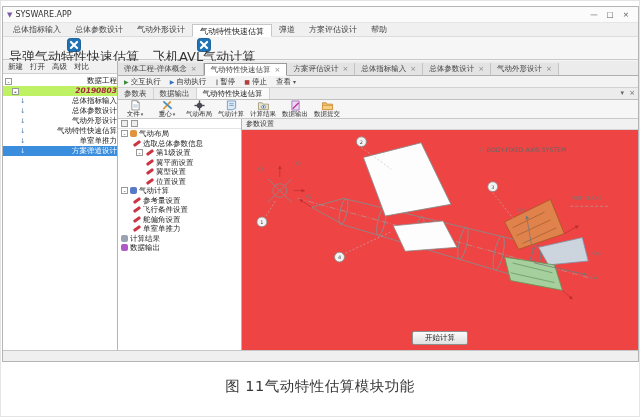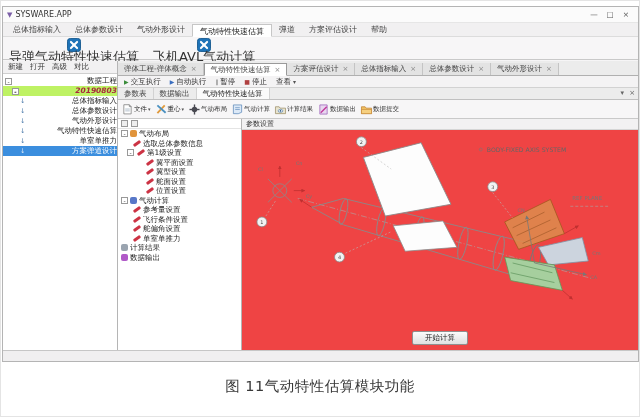--- a/index.html
+++ b/index.html
@@ -51,21 +51,21 @@
   .ecaret { font-size:6px; color:#555; }
 
   
   .inner-tabs { height:12px; background:#ececec; border-bottom:1px solid #c0c0c0; display:flex; font-size:7.5px; color:#444; position:relative; }
   .itab { padding:0 6px; line-height:11px; border-right:1px solid #d2d2d2;text-align:center; }
   .itab.active { background:#fafafa; color:#222; }
   .pane-ctrl { position:absolute; right:3px; top:1px; display:flex; gap:5px; font-size:7px; color:#666; }
 
   
   .icon-bar { height:19px; background:#f7f6f7; border-bottom:1px solid #c9c9c9; display:flex; align-items:center; padding-left:3px; gap:4px; }
-  .ibtn { display:flex; flex-direction:row; align-items:center; font-size:6.5px; color:#333; min-width:28px; }
+  .ibtn { display:flex; flex-direction:column; align-items:center; font-size:6.5px; color:#333; min-width:28px; }
   .ibtn .ilbl-row { display:flex; align-items:center; gap:1px; line-height:7px; white-space:nowrap; }
   .crt { font-size:5px; color:#555; }
 
   
   .content { flex:1; display:flex; min-height:0; }
   .inner-tree { width:124px; border-right:1px solid #b5b5b5; background:#fff; font-size:7.5px; color:#222; overflow:hidden; }
   .it-toolbar { height:10px; border-bottom:1px solid #e4e4e4; display:flex; gap:3px; padding:1px 3px; align-items:center; }
   .mini-ico { width:7px; height:7px; border:1px solid #999; background:#eee; flex:none; }
   .itrow { height:9.5px; line-height:9.5px; display:flex; align-items:center; white-space:nowrap; }
   .nico { width:7px; height:7px; border-radius:2px; margin-right:2px; flex:none; }
@@ -323,36 +323,32 @@
             </div>
             <div class="itrow" style="padding-left:3px">
               <span class="tg">-</span>
               <span class="nico ico-orange"></span>
               <span>气动布局</span>
             </div>
             <div class="itrow" style="padding-left:14px">
               <span class="pencil"></span>
               <span>选取总体参数信息</span>
             </div>
-            <div class="itrow" style="padding-left:9px">
+            <div class="itrow" style="padding-left:18px">
               <span class="tg">-</span>
               <span class="pencil"></span>
               <span>第1级设置</span>
             </div>
             <div class="itrow" style="padding-left:27px">
               <span class="pencil"></span>
               <span>翼平面设置</span>
             </div>
             <div class="itrow" style="padding-left:27px">
               <span class="pencil"></span>
               <span>翼型设置</span>
-            </div>
-            <div class="itrow" style="padding-left:27px">
-              <span class="pencil"></span>
-              <span>舵面设置</span>
             </div>
             <div class="itrow" style="padding-left:27px">
               <span class="pencil"></span>
               <span>位置设置</span>
             </div>
             <div class="itrow" style="padding-left:3px">
               <span class="tg">-</span>
               <span class="nico ico-blue"></span>
               <span>气动计算</span>
             </div>

